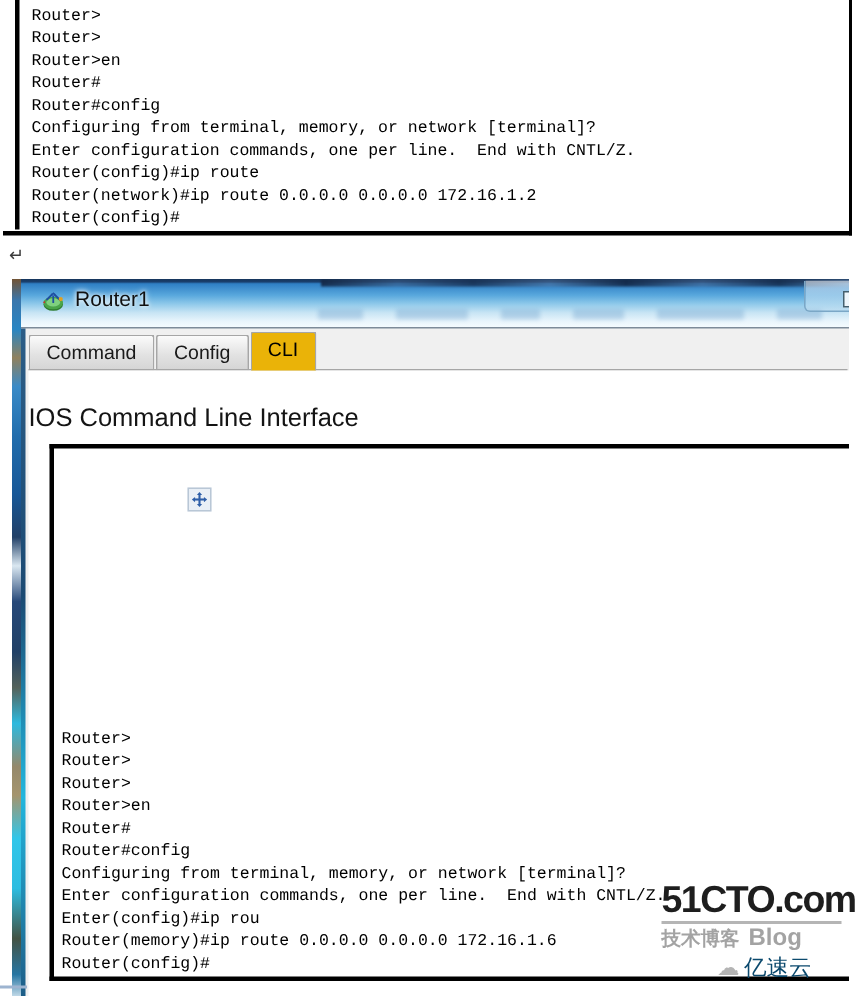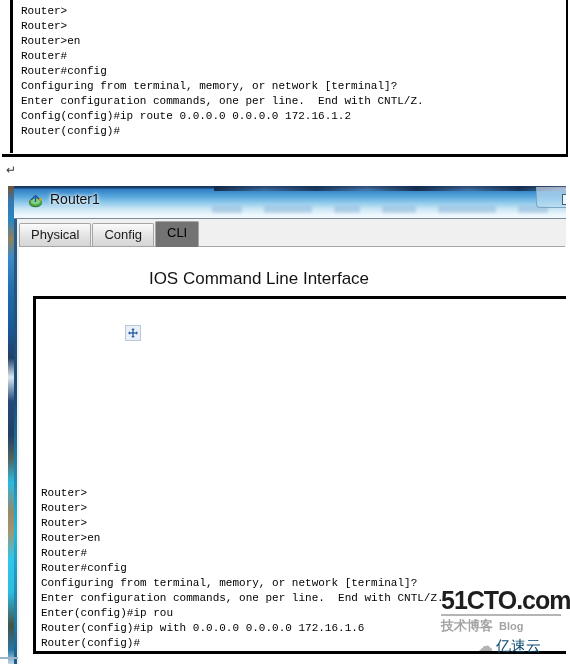--- a/index.html
+++ b/index.html
@@ -215,21 +215,21 @@
     padding: 3px 11px 4px 11px;
     margin-right: 1px;
     border: 1px solid #a6a6a6;
     border-bottom: none;
     background: linear-gradient(to bottom, #fbfbfb, #e2e2e2 55%, #d4d4d4);
     border-radius: 2px 2px 0 0;
     line-height: 16px;
     cursor: default;
   }
   .pt-tab.active {
-    background: #737373;
+    background: #eab308;
     border-color: #a6a6a6;
     color: #000;
     padding-bottom: 6px;
     position: relative;
     z-index: 3;
   }
   #pt-tabstrip-line {
     position: absolute;
     left: 5px;
     top: 27px;
@@ -246,21 +246,21 @@
     width: 551px;
     height: 418px;
     background: #ffffff;
     border-top: none;
   }
   #pt-panel-heading {
     position: absolute;
     left: 0;
     top: 22px;
     width: 480px;
-    text-align: center;
+    text-align: left;
     font-family: "Liberation Sans", sans-serif;
     font-size: 17px;
     color: #141414;
   }
 
   
   #cli-box {
     position: absolute;
     left: 14px;
     top: 49px;
@@ -320,21 +320,21 @@
   #wm-51cto .wm-sub {
     margin-top: 1px;
     font-family: "Liberation Sans", sans-serif;
     font-size: 13px;
     font-weight: bold;
     color: #9a9a9a;
     opacity: .9;
     white-space: nowrap;
   }
   #wm-51cto .wm-sub .blog {
-    font-size: 11px;
+    font-size: 16px;
     margin-left: 6px;
   }
   #wm-yisuyun {
     position: absolute;
     left: 478px;
     top: 638px;
     display: flex;
     align-items: center;
     gap: 3px;
     color: #b0b0b0;
@@ -369,21 +369,22 @@
 <div id="top-terminal">
   <div class="leftbar"></div>
   <div class="lines">
     <div class="cli-line">Router&gt;</div>
     <div class="cli-line">Router&gt;</div>
     <div class="cli-line">Router&gt;en</div>
     <div class="cli-line">Router#</div>
     <div class="cli-line">Router#config</div>
     <div class="cli-line">Configuring from terminal, memory, or network [terminal]?</div>
     <div class="cli-line">Enter configuration commands, one per line.  End with CNTL/Z.</div>
-    <div class="cli-line">Config(config)#ip route 0.0.0.0 0.0.0.0 172.16.1.2</div>
+    <div class="cli-line">Router(config)#ip route</div>
+    <div class="cli-line">Router(network)#ip route 0.0.0.0 0.0.0.0 172.16.1.2</div>
     <div class="cli-line">Router(config)#</div>
   </div>
 </div>
 
 <div id="pilcrow">↵</div>
 
 <div id="left-strip"></div>
 
 <div id="pt-window">
 
@@ -412,21 +413,21 @@
 
     <div id="pt-winbtns">
       <div id="pt-winbtn-min"></div>
     </div>
   </div>
 
   <div id="pt-body">
     <div id="pt-inner-left"></div>
 
     <div id="pt-tabs">
-      <div class="pt-tab">Physical</div>
+      <div class="pt-tab">Command</div>
       <div class="pt-tab">Config</div>
       <div class="pt-tab active">CLI</div>
     </div>
     <div id="pt-tabstrip-line"></div>
 
     <div id="pt-panel">
       <div id="pt-panel-heading">IOS Command Line Interface</div>
 
       <div id="cli-box">
         <svg id="move-cursor-icon" viewBox="0 0 16 16">
@@ -441,21 +442,21 @@
         <div class="lines">
           <div class="cli-line">Router&gt;</div>
           <div class="cli-line">Router&gt;</div>
           <div class="cli-line">Router&gt;</div>
           <div class="cli-line">Router&gt;en</div>
           <div class="cli-line">Router#</div>
           <div class="cli-line">Router#config</div>
           <div class="cli-line">Configuring from terminal, memory, or network [terminal]?</div>
           <div class="cli-line">Enter configuration commands, one per line.  End with CNTL/Z.</div>
           <div class="cli-line">Enter(config)#ip rou</div>
-          <div class="cli-line">Router(config)#ip with 0.0.0.0 0.0.0.0 172.16.1.6</div>
+          <div class="cli-line">Router(memory)#ip route 0.0.0.0 0.0.0.0 172.16.1.6</div>
           <div class="cli-line">Router(config)#</div>
         </div>
       </div>
     </div>
   </div>
 </div>
 
 <div id="wm-51cto">
   <div class="wm-main">51CTO.com</div>
   <div class="wm-rule"></div>

